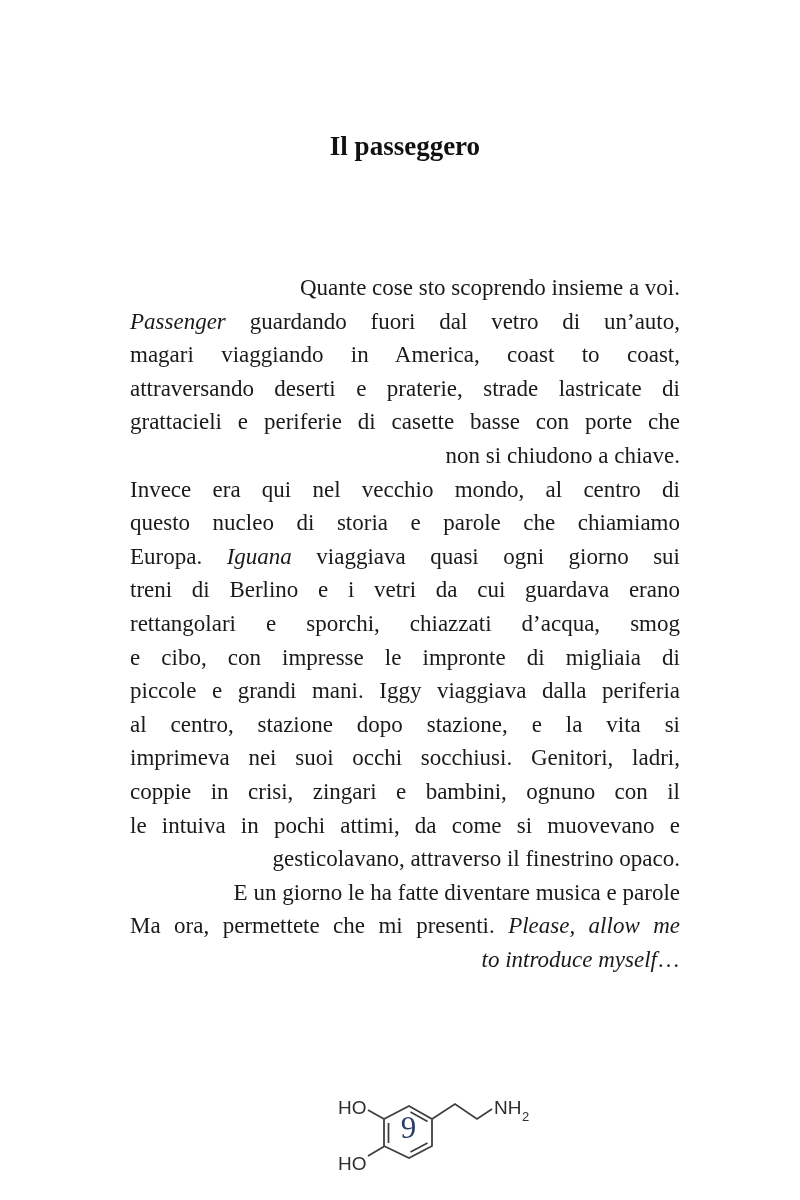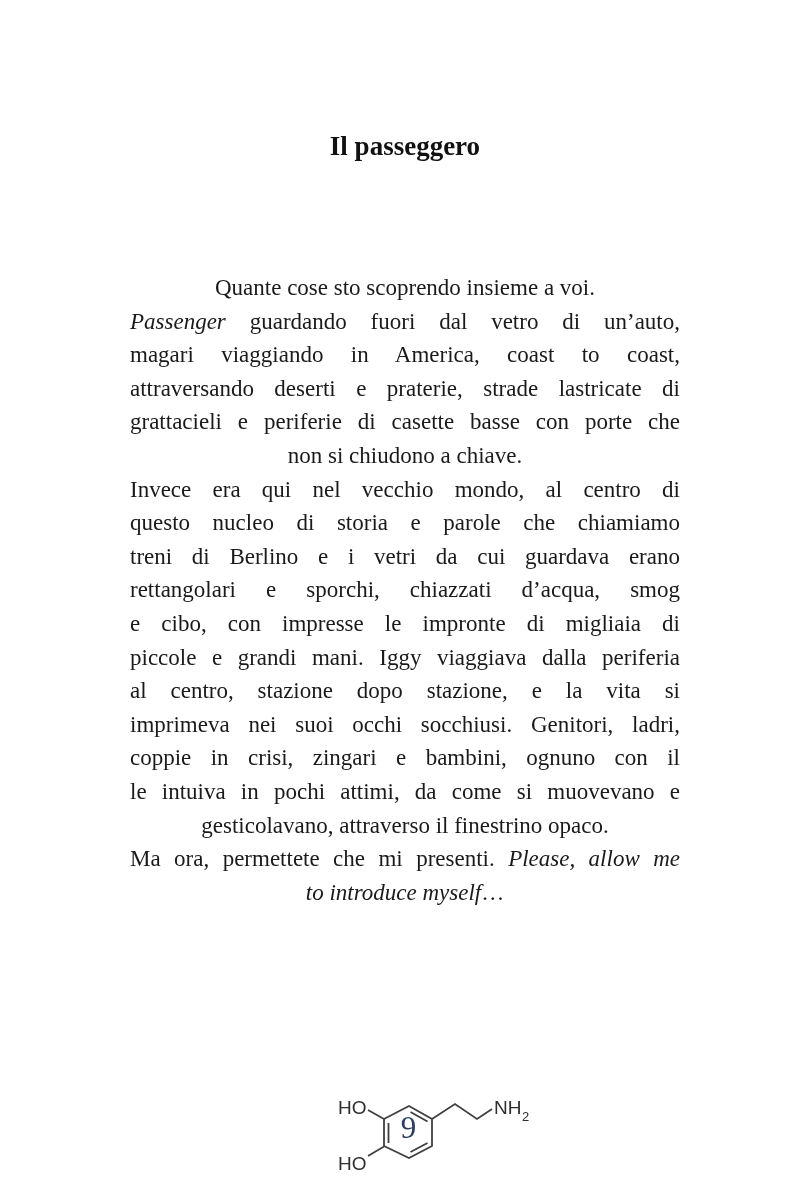--- a/index.html
+++ b/index.html
@@ -21,21 +21,21 @@
     text-align:center;
     color:#111111;
   }
   .body-text{
     position:absolute;
     left:130px;top:251px;width:550px;
     font-size:23px;line-height:33.6px;
   }
   .para{margin:0;}
   .line{
-    text-align:center;
+    text-align:right;
     text-justify:inter-word;
     white-space:normal;
   }
   .line.just{
     text-align:justify;
     text-align-last:justify;
   }
   .line em{font-style:italic;}
   .molecule-svg{
     position:absolute;
@@ -70,29 +70,33 @@
       <div class="para">
         <div class="line just"><em>Passenger</em><span> guardando fuori dal vetro di un’auto,</span></div>
         <div class="line just"><span>magari viaggiando in America, coast to coast,</span></div>
         <div class="line just"><span>attraversando deserti e praterie, strade lastricate di</span></div>
         <div class="line just"><span>grattacieli e periferie di casette basse con porte che</span></div>
         <div class="line"><span>non si chiudono a chiave.</span></div>
       </div>
       <div class="para">
         <div class="line just"><span>Invece era qui nel vecchio mondo, al centro di</span></div>
         <div class="line just"><span>questo nucleo di storia e parole che chiamiamo</span></div>
+        <div class="line just"><span>Europa. </span><em>Iguana</em><span> viaggiava quasi ogni giorno sui</span></div>
         <div class="line just"><span>treni di Berlino e i vetri da cui guardava erano</span></div>
         <div class="line just"><span>rettangolari e sporchi, chiazzati d’acqua, smog</span></div>
         <div class="line just"><span>e cibo, con impresse le impronte di migliaia di</span></div>
         <div class="line just"><span>piccole e grandi mani. Iggy viaggiava dalla periferia</span></div>
         <div class="line just"><span>al centro, stazione dopo stazione, e la vita si</span></div>
         <div class="line just"><span>imprimeva nei suoi occhi socchiusi. Genitori, ladri,</span></div>
         <div class="line just"><span>coppie in crisi, zingari e bambini, ognuno con il</span></div>
         <div class="line just"><span>le intuiva in pochi attimi, da come si muovevano e</span></div>
         <div class="line"><span>gesticolavano, attraverso il finestrino opaco.</span></div>
+      </div>
+      <div class="para">
+        <div class="line"><span>E un giorno le ha fatte diventare musica e parole</span></div>
       </div>
       <div class="para">
         <div class="line just"><span>Ma ora, permettete che mi presenti. </span><em>Please, allow me</em></div>
         <div class="line"><em>to introduce myself</em><span>…</span></div>
       </div>
     </div>
 
   <svg class="molecule-svg" viewBox="0 0 210 90" xmlns="http://www.w3.org/2000/svg">
     <g stroke="#3f3f3f" stroke-width="1.8" fill="none">
 

